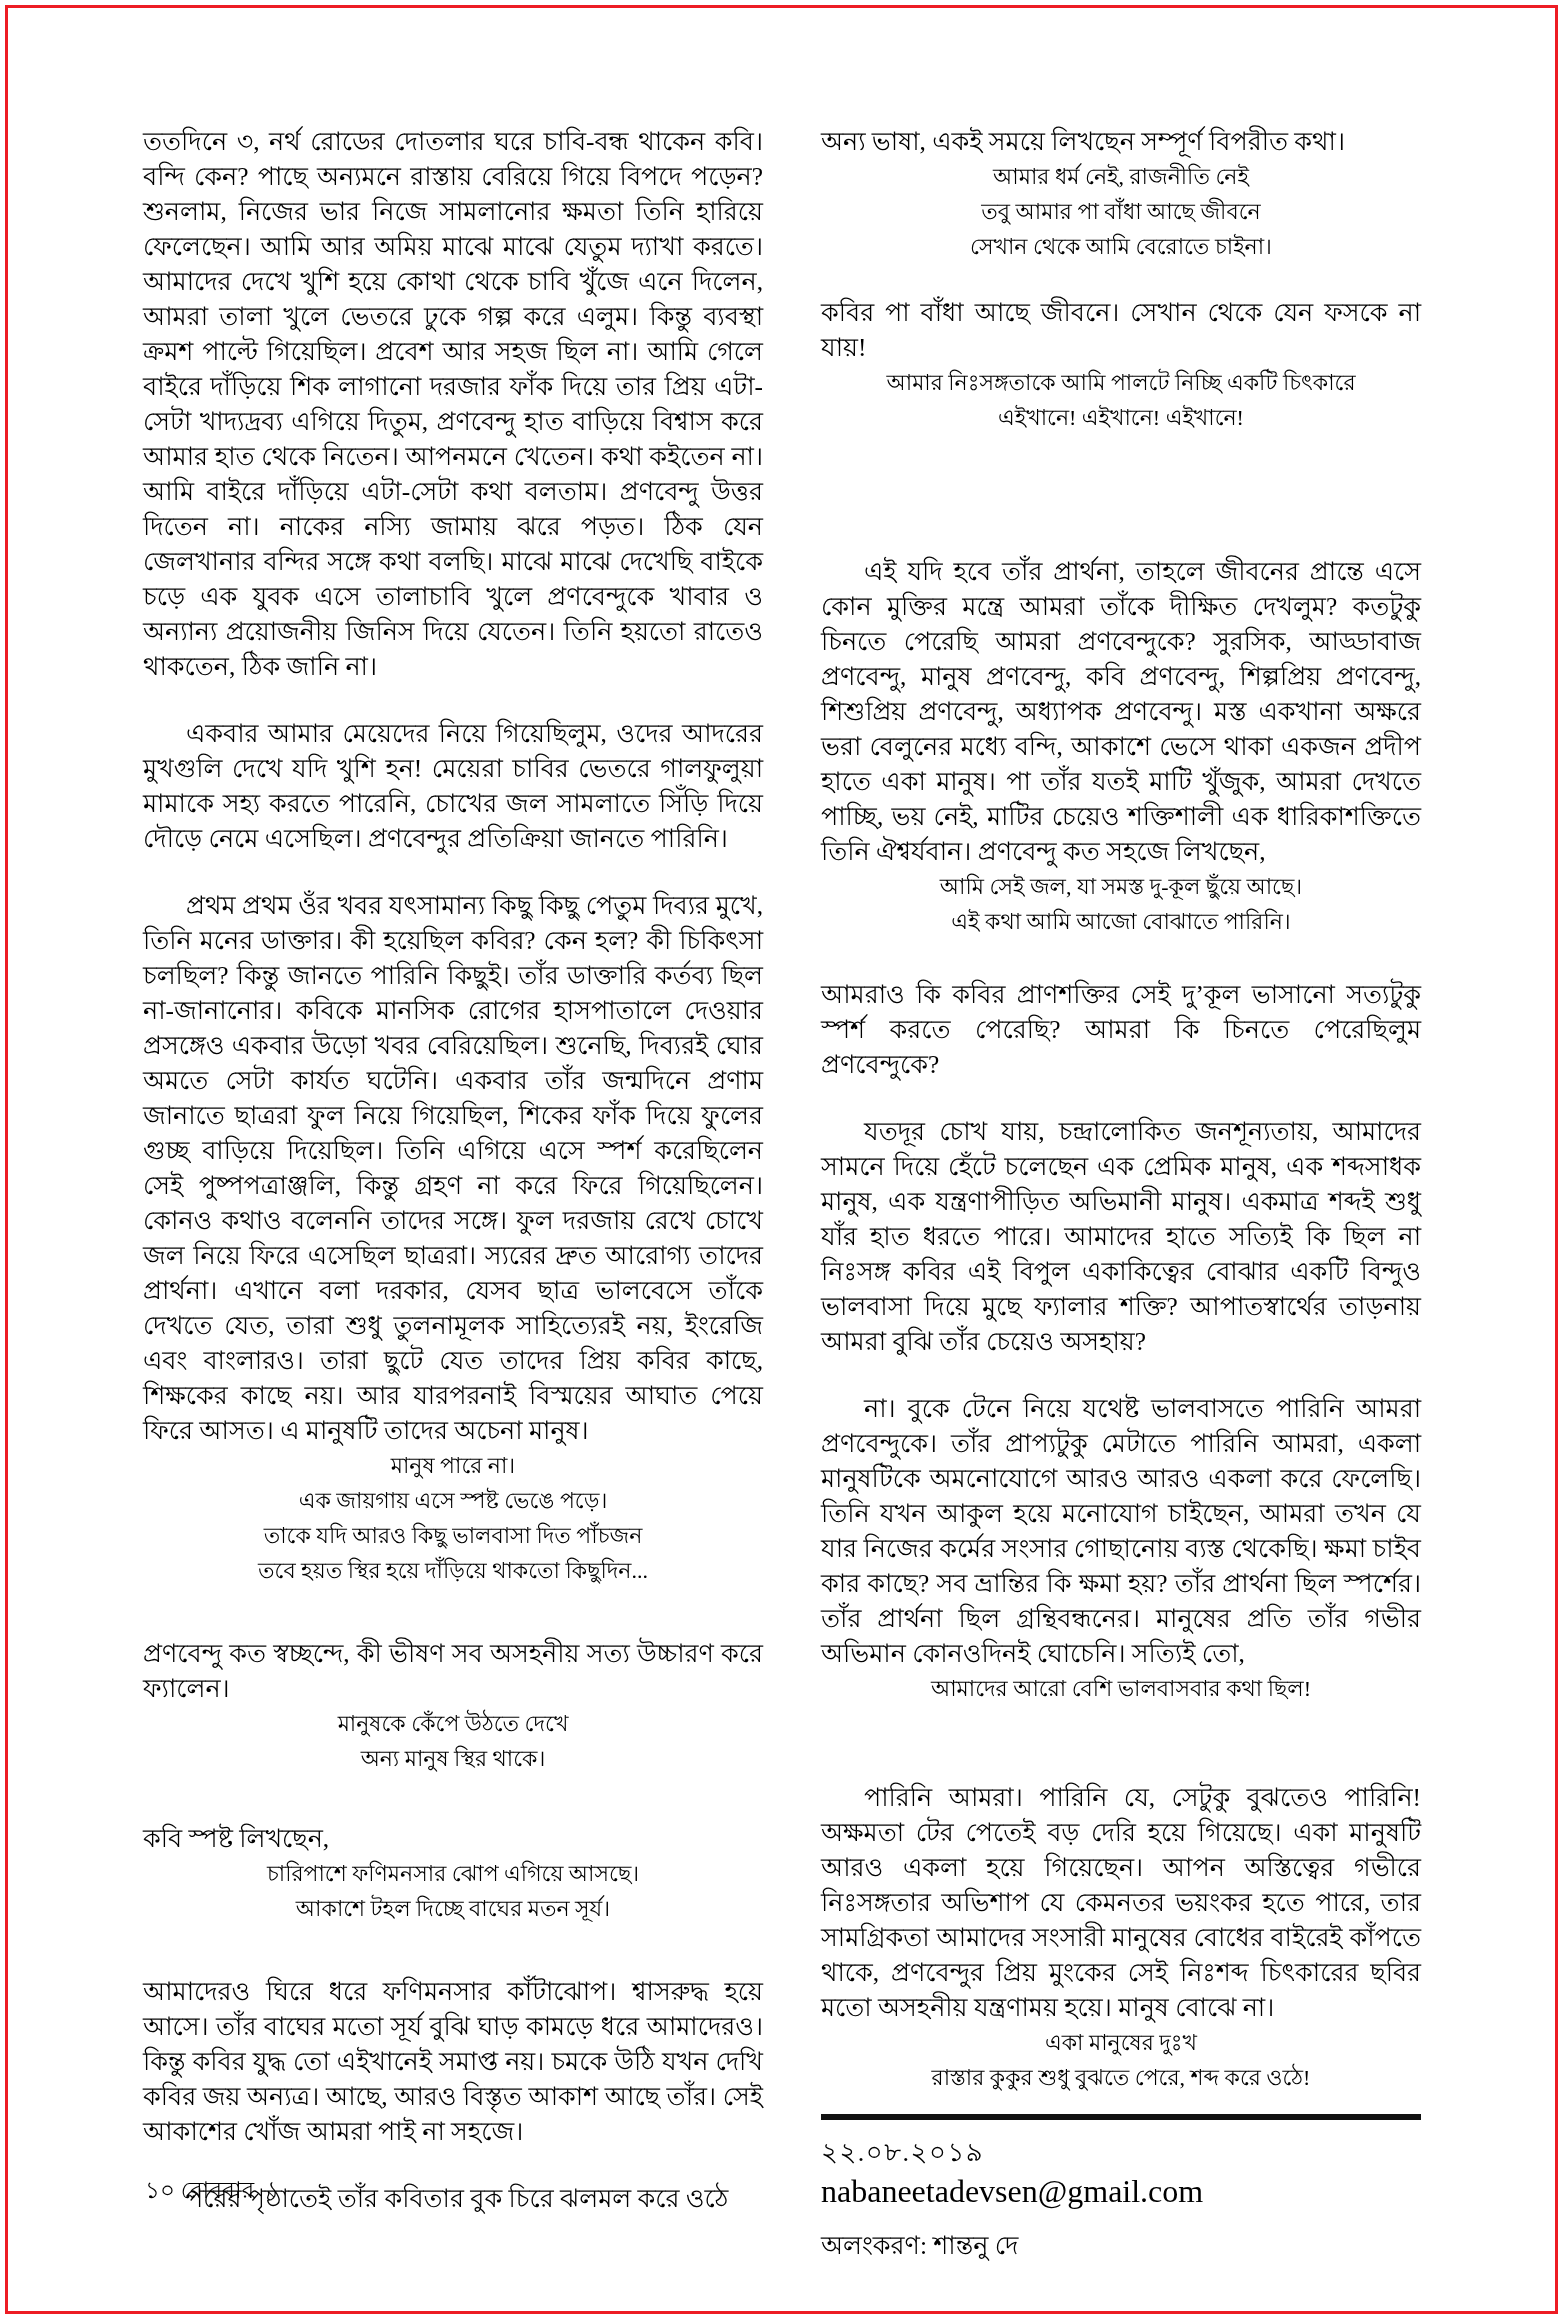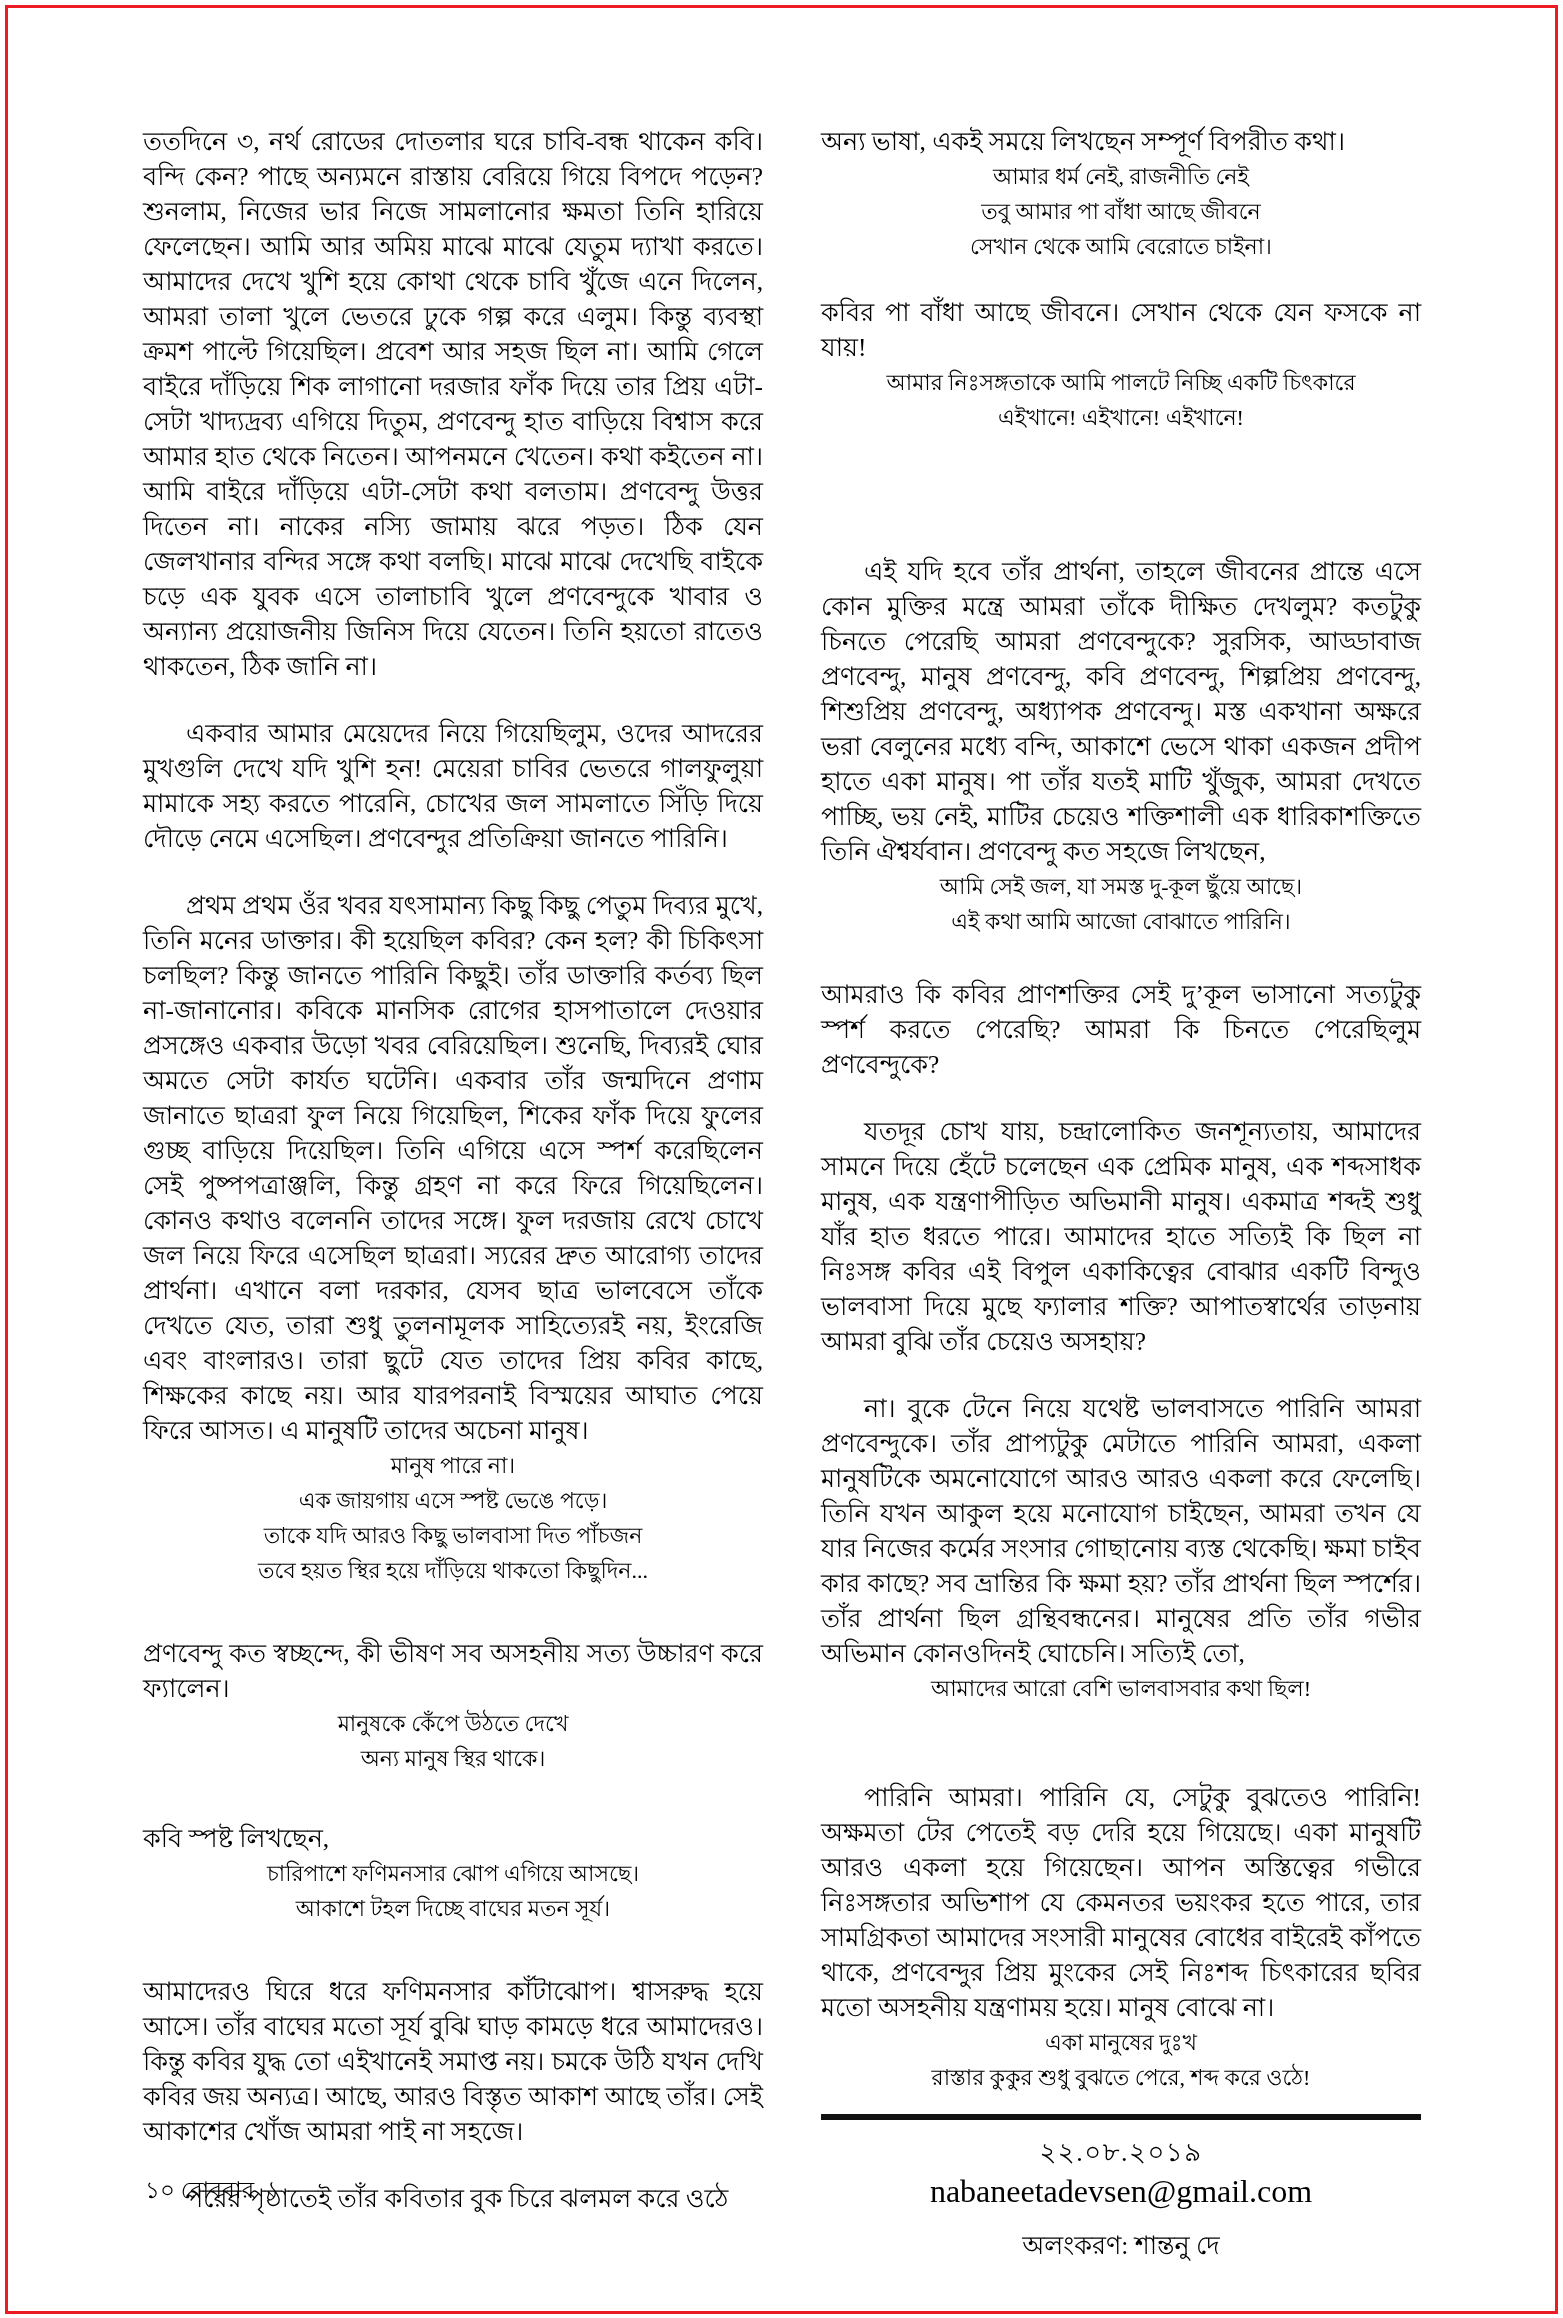--- a/index.html
+++ b/index.html
@@ -35,21 +35,21 @@
   .poem{margin:0;}
   .poem-line{
     font-size:22px;
     line-height:35px;
     white-space:nowrap;
     text-align:center;
   }
   .gap{width:100%;}
   .signature{
     margin-top:18.5px;
-    text-align:center;
+    text-align:left;
   }
   .sig-rule{
     height:0;
     border:none;
     border-top:6.2px solid #111;
     margin:0 0 14px 0;
   }
   .sig-date{
     font-size:26px;
     line-height:37px;

